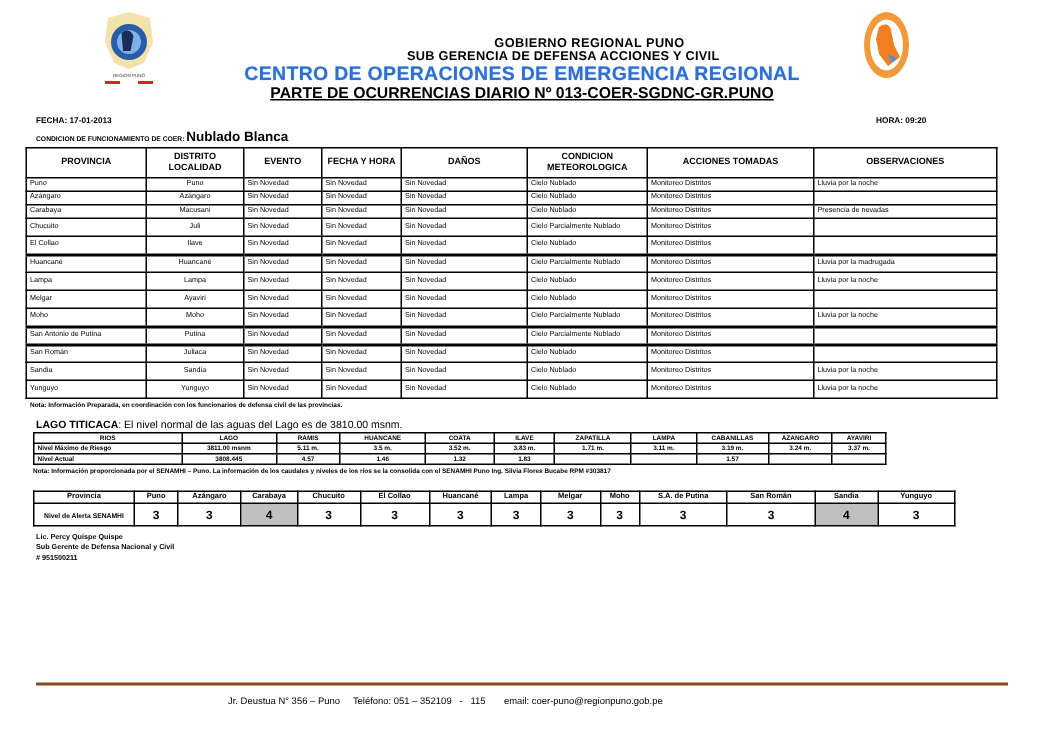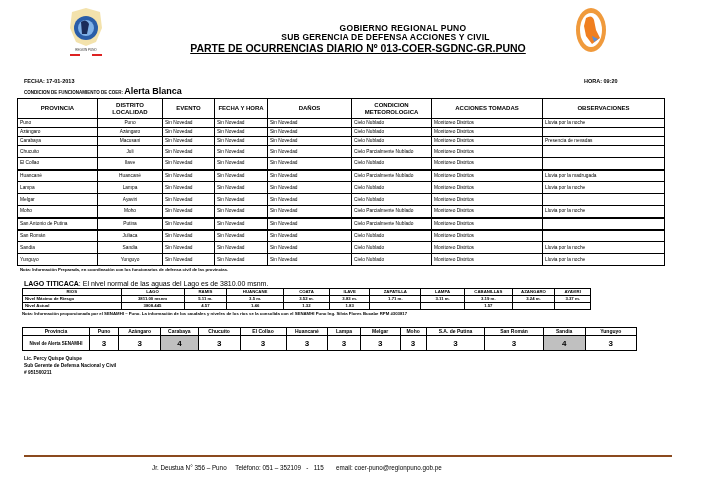--- a/index.html
+++ b/index.html
@@ -2,21 +2,21 @@
 <html><head>
 <meta charset="utf-8">
 <style>
   * { box-sizing: border-box; margin: 0; padding: 0; }
   html, body { width: 702px; height: 496px; background: #fff; overflow: hidden; }
   body { font-family: "Liberation Sans", sans-serif; color: #000; position: relative; }
 
   .logo-left { position: absolute; left: 62px; top: 6px; width: 48px; height: 52px; }
   .logo-right { position: absolute; left: 574px; top: 6px; width: 34px; height: 52px; }
 
-  .titles { position: absolute; left: 158px; top: 24px; width: 400px; text-align: center; }
+  .titles { position: absolute; left: 148px; top: 24px; width: 400px; text-align: center; }
   .t1 { font-size: 8.5px; font-weight: bold; line-height: 9px; letter-spacing: 0.3px; }
   .t2 { font-size: 8.5px; font-weight: bold; line-height: 9px; letter-spacing: 0.2px; }
   .t3 { font-size: 13px; font-weight: bold; line-height: 14px; color: #2f6fd1;
         text-shadow: 0 0 1px #9ec1f5; letter-spacing: 0.2px; }
   .t4 { font-size: 10.5px; font-weight: bold; line-height: 12px; text-decoration: underline; }
   .titles .t1 { margin-left: 90px; }
   .titles .t2 { margin-left: 55px; }
 
   .fecha { position: absolute; left: 24px; top: 78px; font-size: 5.5px; font-weight: bold; }
   .hora { position: absolute; left: 584px; top: 78px; font-size: 5.5px; font-weight: bold; }
@@ -73,28 +73,29 @@
     <ellipse cx="17" cy="24" rx="15" ry="22" fill="#f09a3c"></ellipse>
     <ellipse cx="17" cy="24" rx="11" ry="17" fill="#fff"></ellipse>
     <path d="M12 12 Q18 8 20 14 L22 24 L26 32 L18 38 L12 30 L10 20 Z" fill="#f07f20"></path>
     <path d="M18 30 L24 33 L20 36 Z" fill="#5b8fd6"></path>
   </svg>
 </div>
 
 <div class="titles">
   <div class="t1">GOBIERNO REGIONAL PUNO</div>
   <div class="t2">SUB GERENCIA DE DEFENSA ACCIONES Y CIVIL</div>
+  <div class="t3">CENTRO DE OPERACIONES DE EMERGENCIA REGIONAL</div>
   <div class="t4">PARTE DE OCURRENCIAS DIARIO Nº 013-COER-SGDNC-GR.PUNO</div>
 </div>
 
 <div class="fecha">FECHA: 17-01-2013</div>
 <div class="hora">HORA: 09:20</div>
 <div class="condicion">
   <span>CONDICION DE FUNCIONAMIENTO DE COER:</span>
-  <span class="alert">Alerta Blanca</span>
+  <span class="alert">Nublado Blanca</span>
 </div>
 
 <table class="main-table">
   <colgroup>
     <col style="width:80px">
       <col style="width:65px">
       <col style="width:52px">
       <col style="width:53px">
     <col style="width:84px">
       <col style="width:80px">

